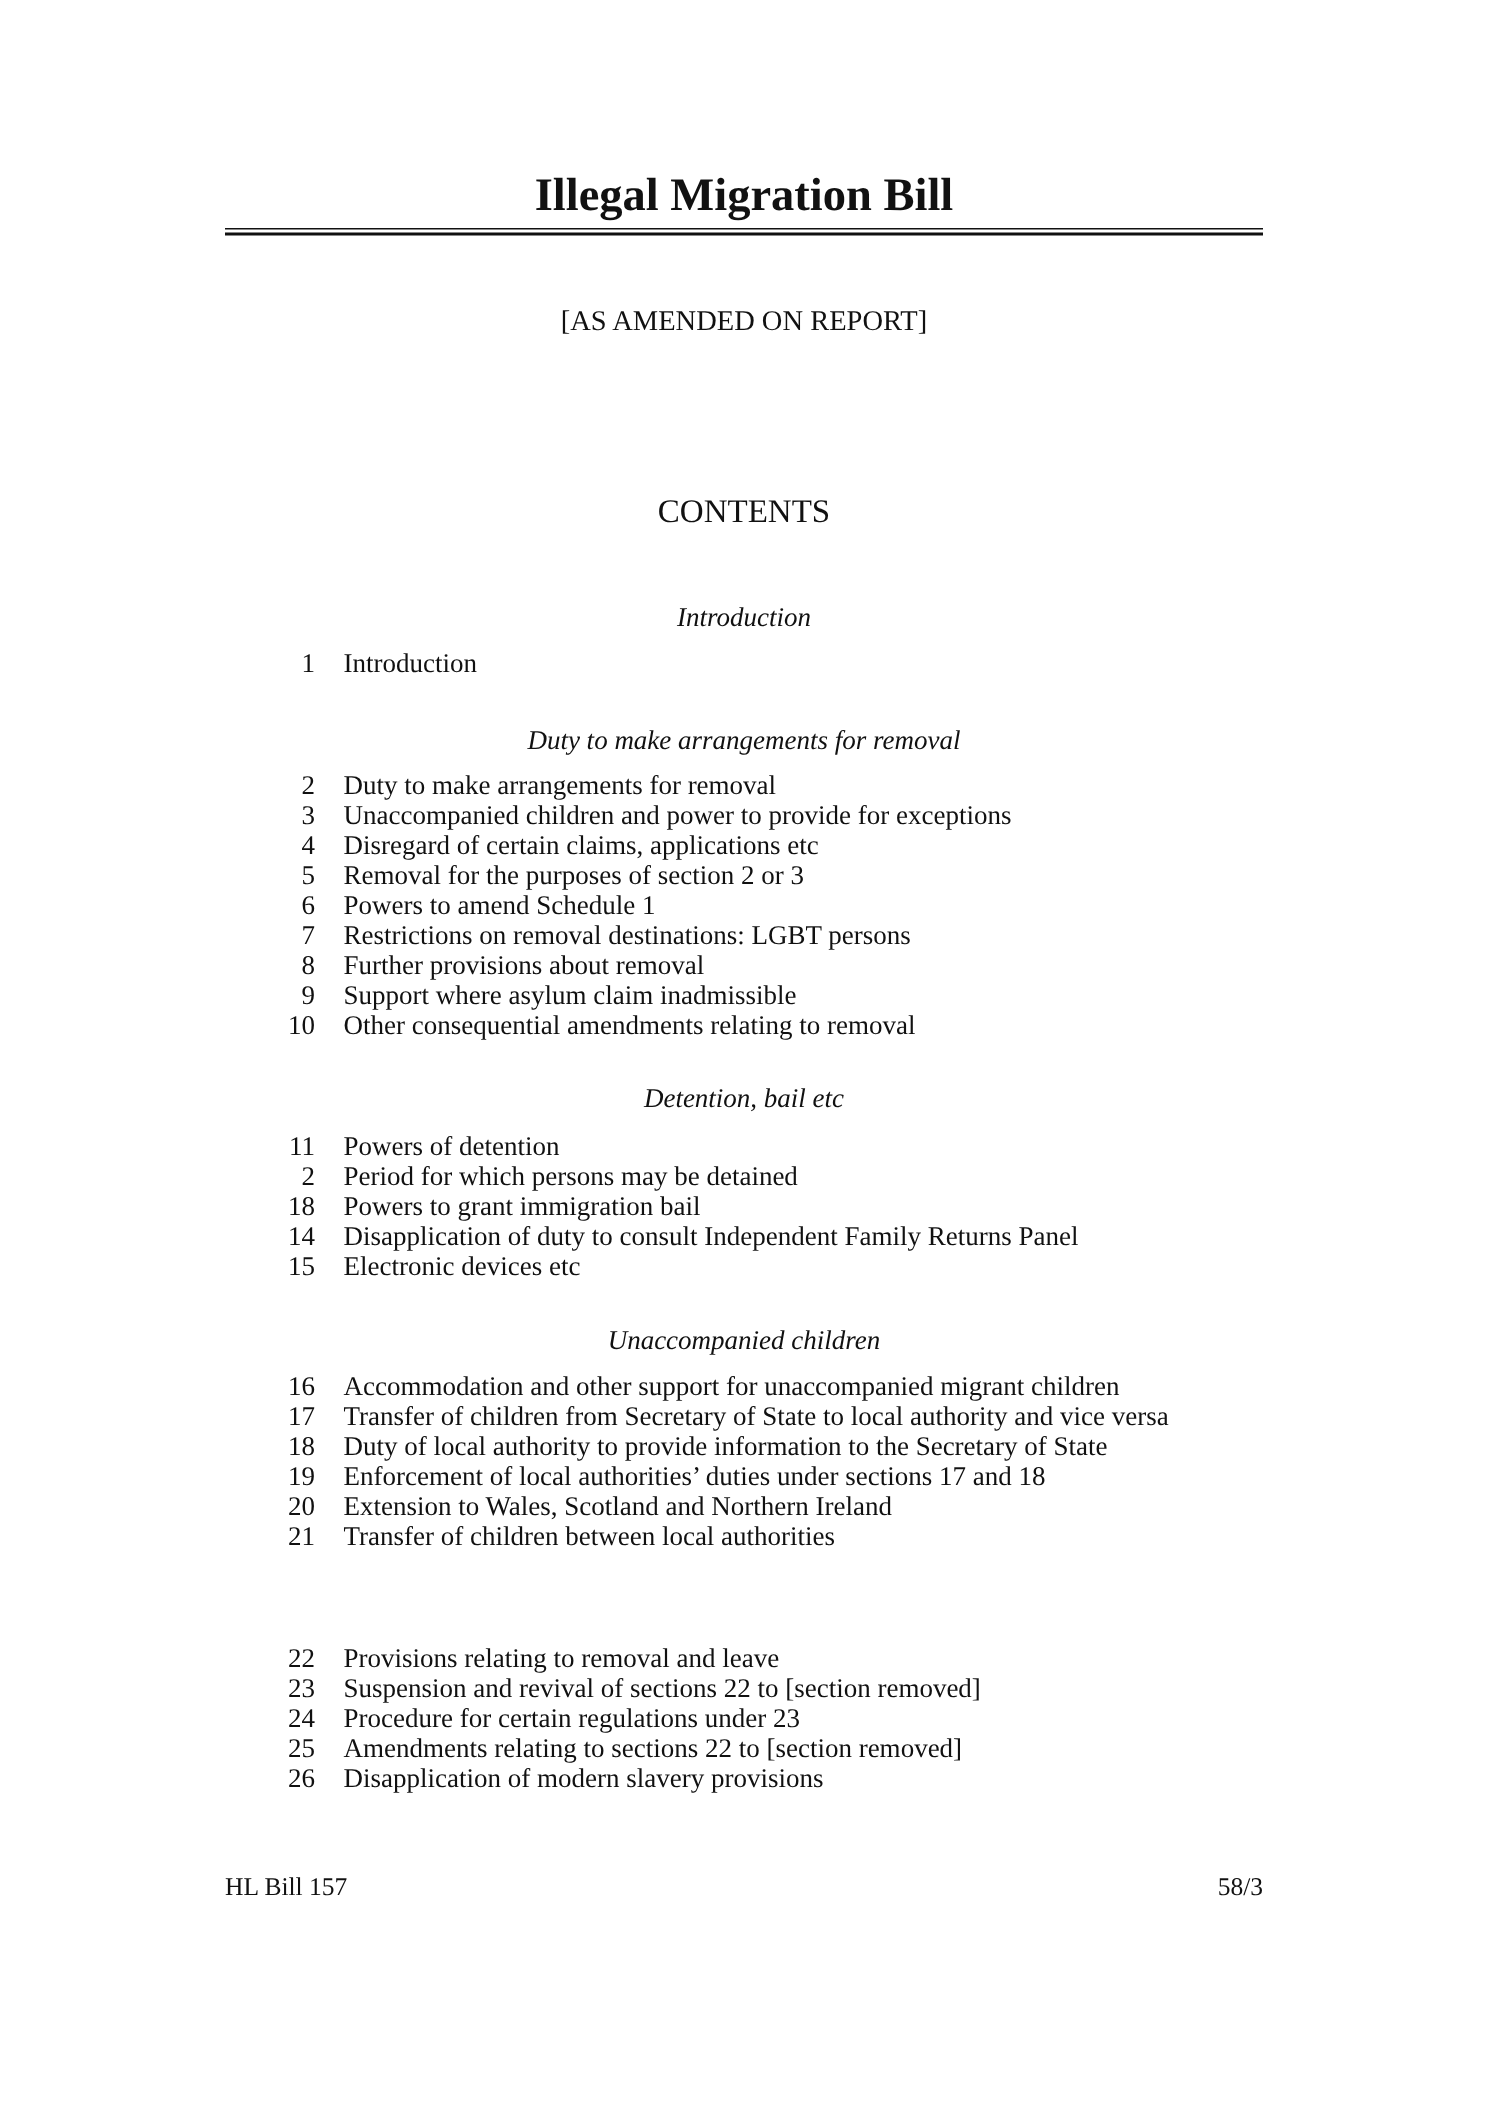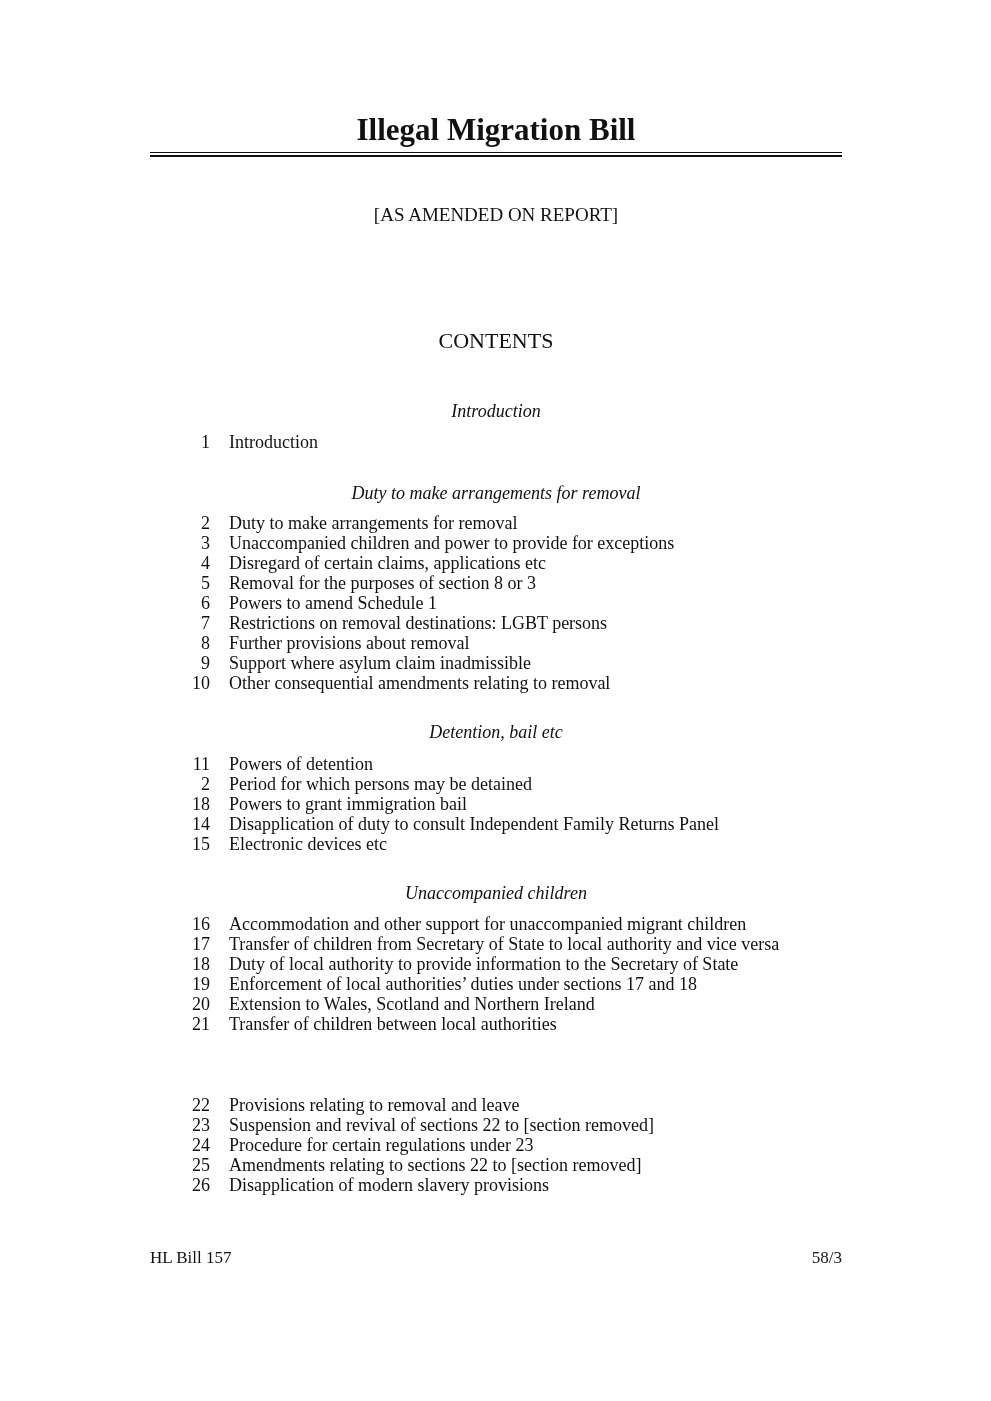--- a/index.html
+++ b/index.html
@@ -153,21 +153,21 @@
     <li class="toc-item">
         <span class="toc-num">3</span>
         <span class="toc-title">Unaccompanied children and power to provide for exceptions</span>
       </li>
     <li class="toc-item">
         <span class="toc-num">4</span>
         <span class="toc-title">Disregard of certain claims, applications etc</span>
       </li>
     <li class="toc-item">
         <span class="toc-num">5</span>
-        <span class="toc-title">Removal for the purposes of section 8 or 3</span>
+        <span class="toc-title">Removal for the purposes of section 2 or 3</span>
       </li>
     <li class="toc-item">
         <span class="toc-num">6</span>
         <span class="toc-title">Powers to amend Schedule 1</span>
       </li>
     <li class="toc-item">
         <span class="toc-num">7</span>
         <span class="toc-title">Restrictions on removal destinations: LGBT persons</span>
       </li>
     <li class="toc-item">

